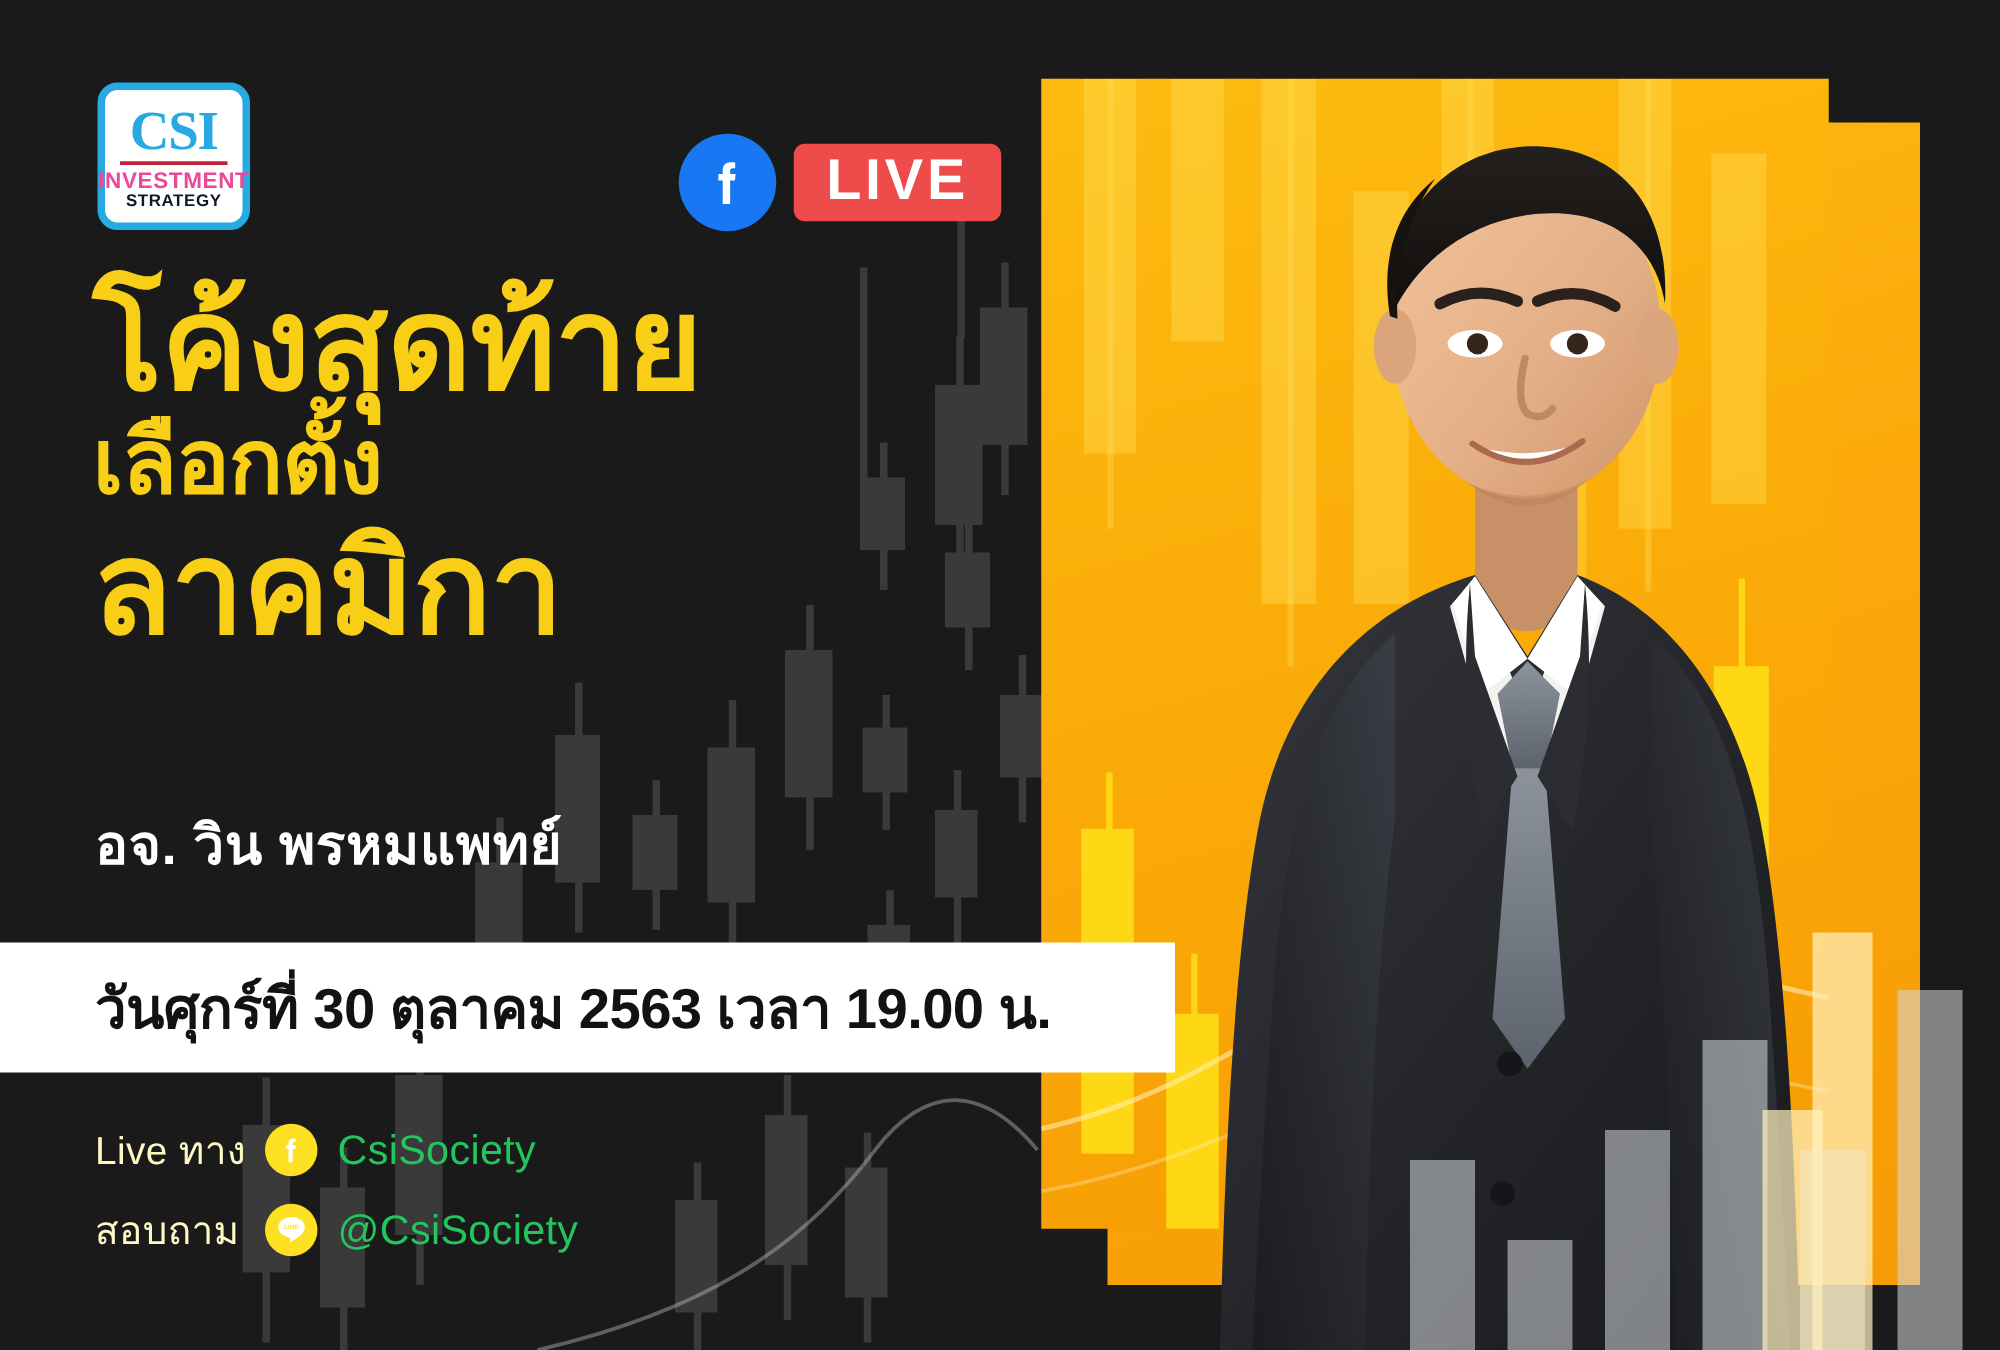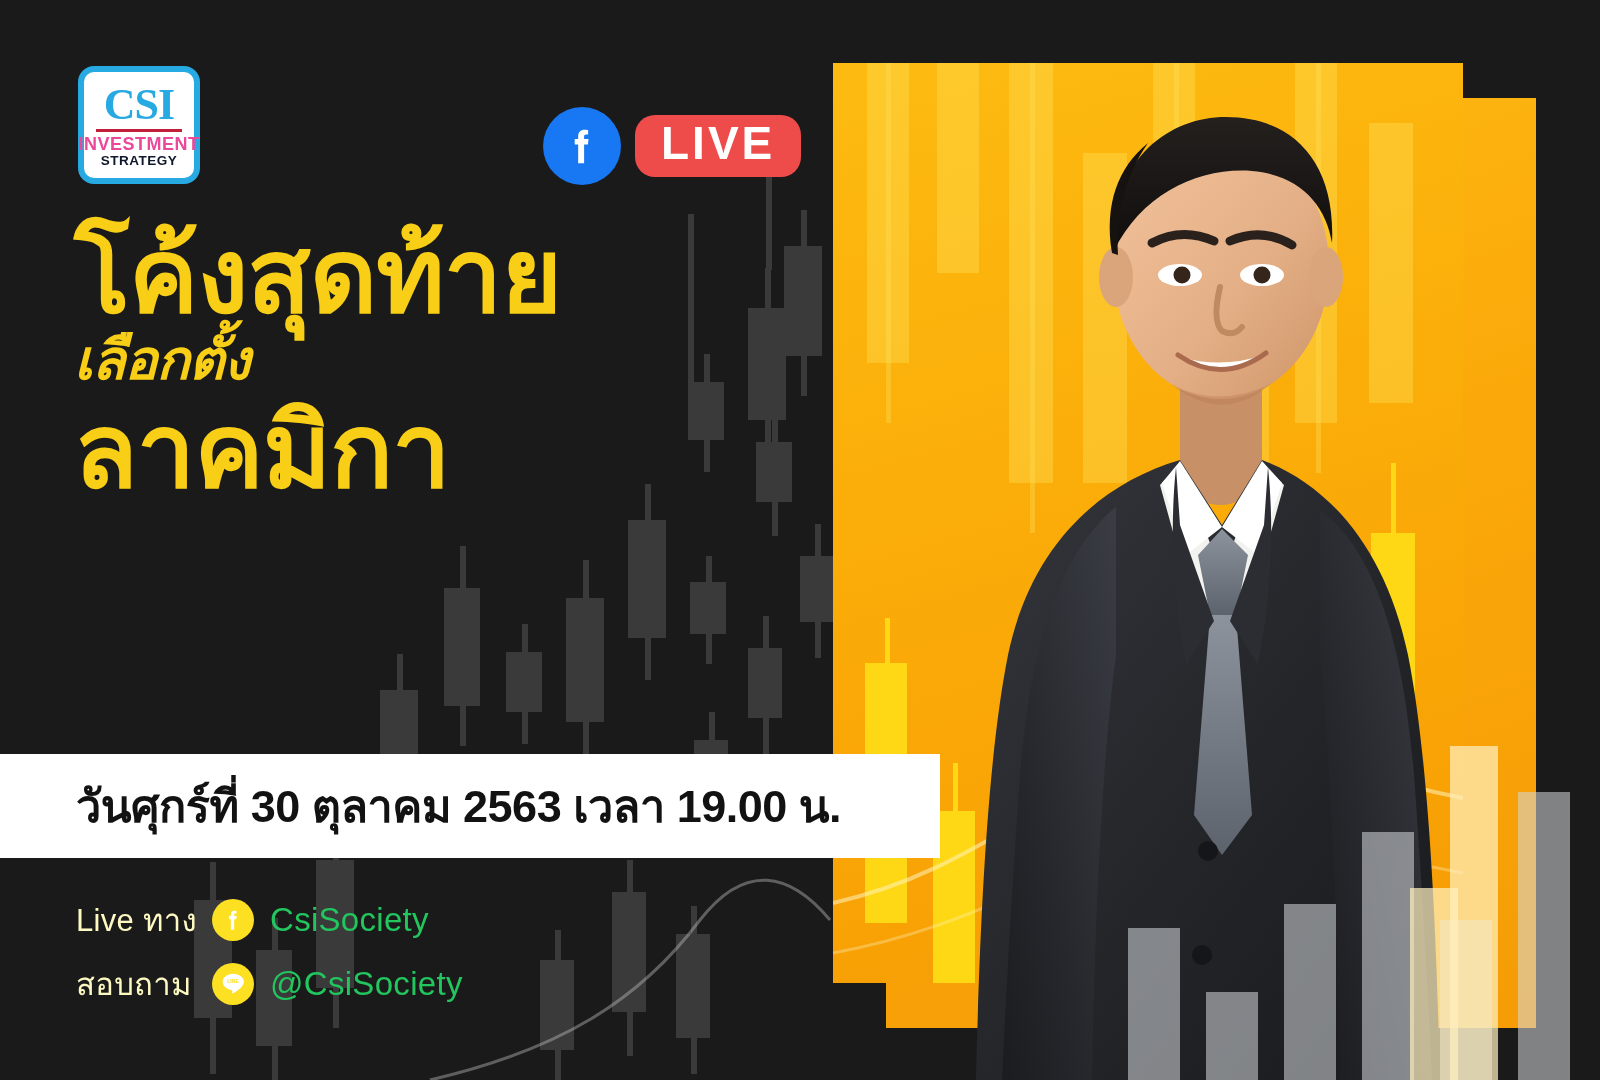--- a/index.html
+++ b/index.html
@@ -170,43 +170,42 @@
     justify-content: center;
   }
   .fb-circle svg { display: block; }
   .live-chip {
     background: #EE4B4B;
     color: #ffffff;
     font-size: 46px;
     font-weight: bold;
     letter-spacing: 3px;
     padding: 4px 26px 8px 26px;
-    border-radius: 20px;
+    border-radius: 9px;
     line-height: 1.08;
   }
 
   
   .headline {
     position: absolute;
     left: 74px;
     top: 224px;
     z-index: 20;
     color: #F8CE16;
     font-weight: bold;
   }
   .h-l1 {
     font-size: 104px;
     line-height: 1.0;
     letter-spacing: -1px;
   }
   .h-l2 {
-    font-size: 55px;
+    font-size: 72px;
     line-height: 1.18;
     letter-spacing: -1px;
-    font-style: italic;
   }
   .h-l3 {
     font-size: 104px;
     line-height: 1.12;
     letter-spacing: -1px;
   }
   .speaker-name {
     position: absolute;
     left: 76px;
     top: 640px;
@@ -472,20 +471,21 @@
     </div>
     <div class="live-chip">LIVE</div>
   </div>
 
   <div class="headline">
     <div class="h-l1">โค้งสุดท้าย</div>
     <div class="h-l2">เลือกตั้ง</div>
     <div class="h-l3">ลาคมิกา</div>
   </div>
 
+  <div class="speaker-name">อจ. วิน พรหมแพทย์</div>
 
   <div class="date-bar">
     <div class="date-text">วันศุกร์ที่ 30 ตุลาคม 2563 เวลา 19.00 น.</div>
   </div>
 
   <div class="contacts">
 
     <div class="contact-row">
       <div class="contact-label">Live ทาง</div>
       <div class="contact-icon">

